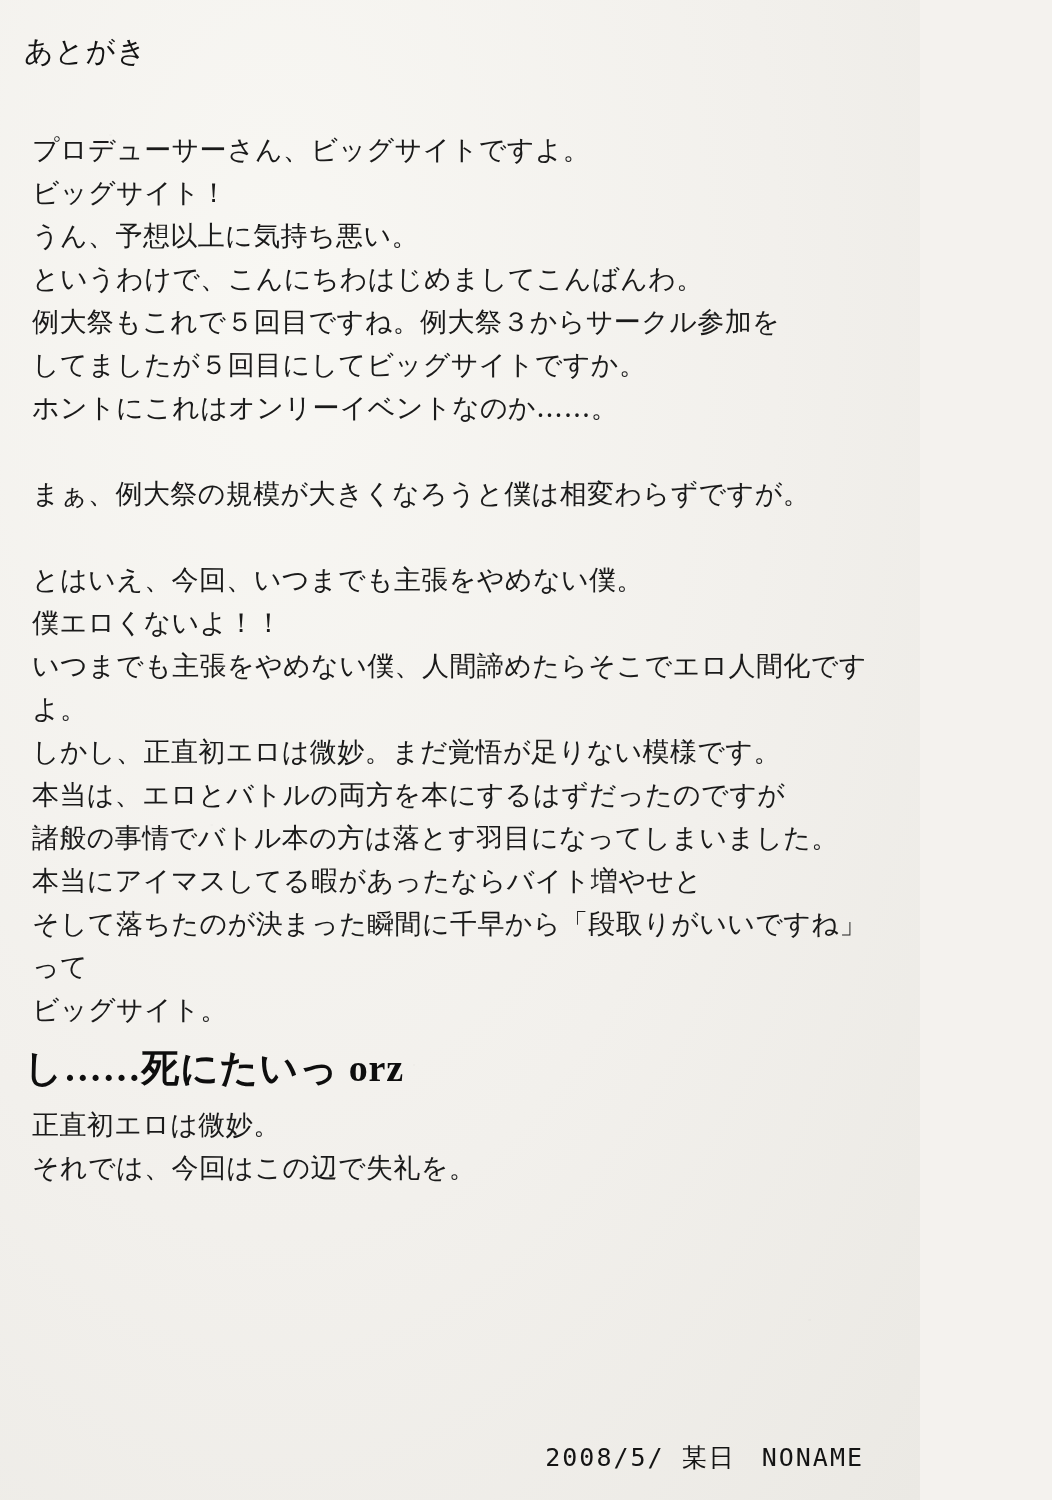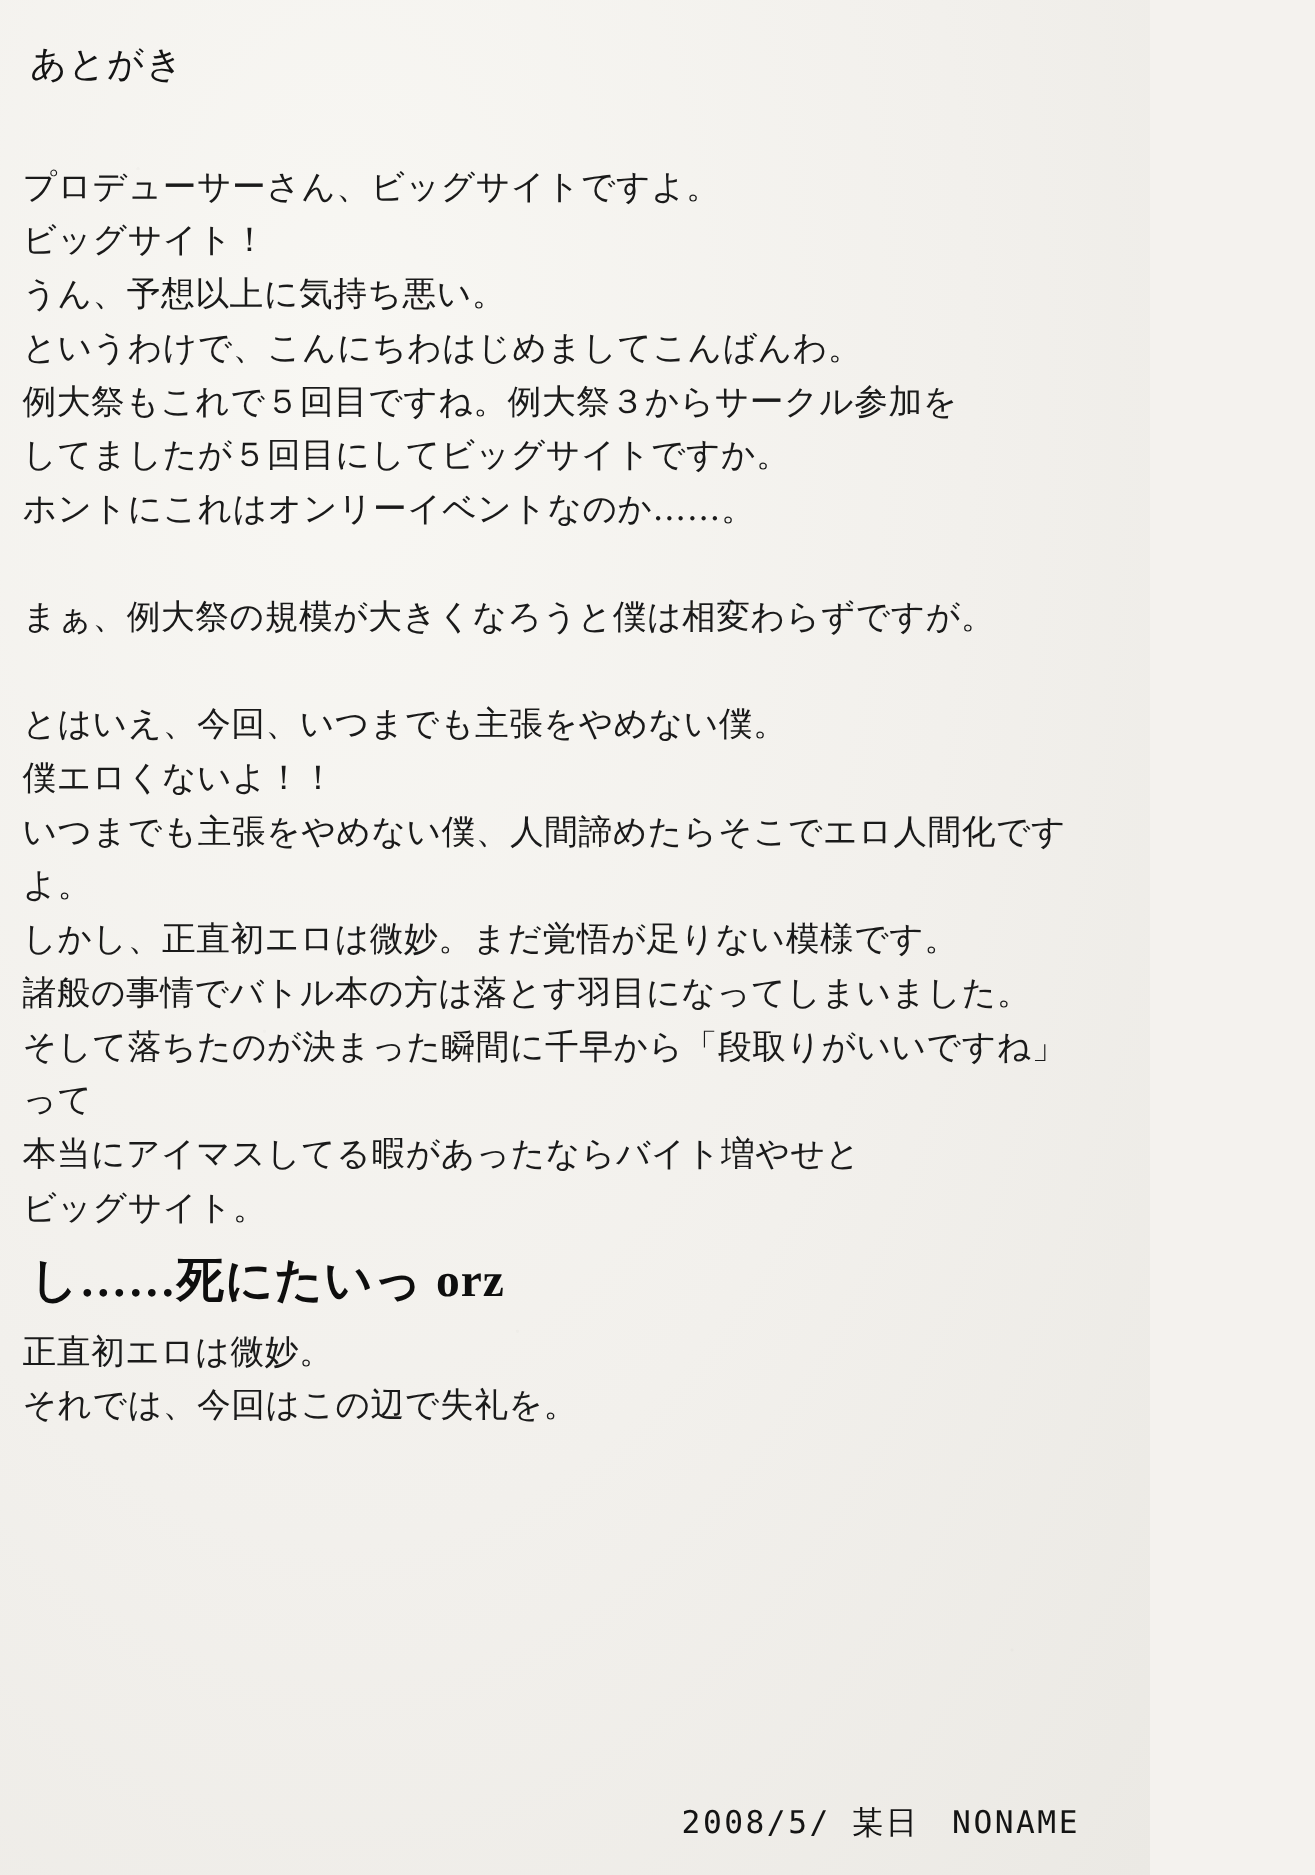--- a/index.html
+++ b/index.html
@@ -43,21 +43,21 @@
   }
   .heading {
     font-family: "DejaVu Serif", serif;
     font-size: 29px;
     color: #141414;
     letter-spacing: 0.04em;
     margin: 6px 0 0 6px;
     font-weight: 500;
   }
   .block {
-    margin-left: 0;
+    margin-left: 14px;
   }
   .line {
     font-family: "DejaVu Serif", serif;
     font-size: 27px;
     line-height: 43px;
     color: #1a1a1a;
     letter-spacing: 0.015em;
     white-space: pre-wrap;
   }
   .gap-lg { height: 56px; }
@@ -109,23 +109,24 @@
       <div class="line">まぁ、例大祭の規模が大きくなろうと僕は相変わらずですが。</div>
     </div>
 
     <div class="gap-md"></div>
 
     <div class="block">
       <div class="line">とはいえ、今回、いつまでも主張をやめない僕。</div>
       <div class="line">僕エロくないよ！！</div>
       <div class="line">いつまでも主張をやめない僕、人間諦めたらそこでエロ人間化ですよ。</div>
       <div class="line">しかし、正直初エロは微妙。まだ覚悟が足りない模様です。</div>
+      <div class="line">本当は、エロとバトルの両方を本にするはずだったのですが</div>
       <div class="line">諸般の事情でバトル本の方は落とす羽目になってしまいました。</div>
+      <div class="line">本当にアイマスしてる暇があったならバイト増やせと</div>
       <div class="line">そして落ちたのが決まった瞬間に千早から「段取りがいいですね」って</div>
-      <div class="line">本当にアイマスしてる暇があったならバイト増やせと</div>
       <div class="line">ビッグサイト。</div>
     </div>
 
     <div class="shout">し……死にたいっ orz</div>
 
     <div class="block">
       <div class="line">正直初エロは微妙。</div>
       <div class="line">それでは、今回はこの辺で失礼を。</div>
     </div>
 

